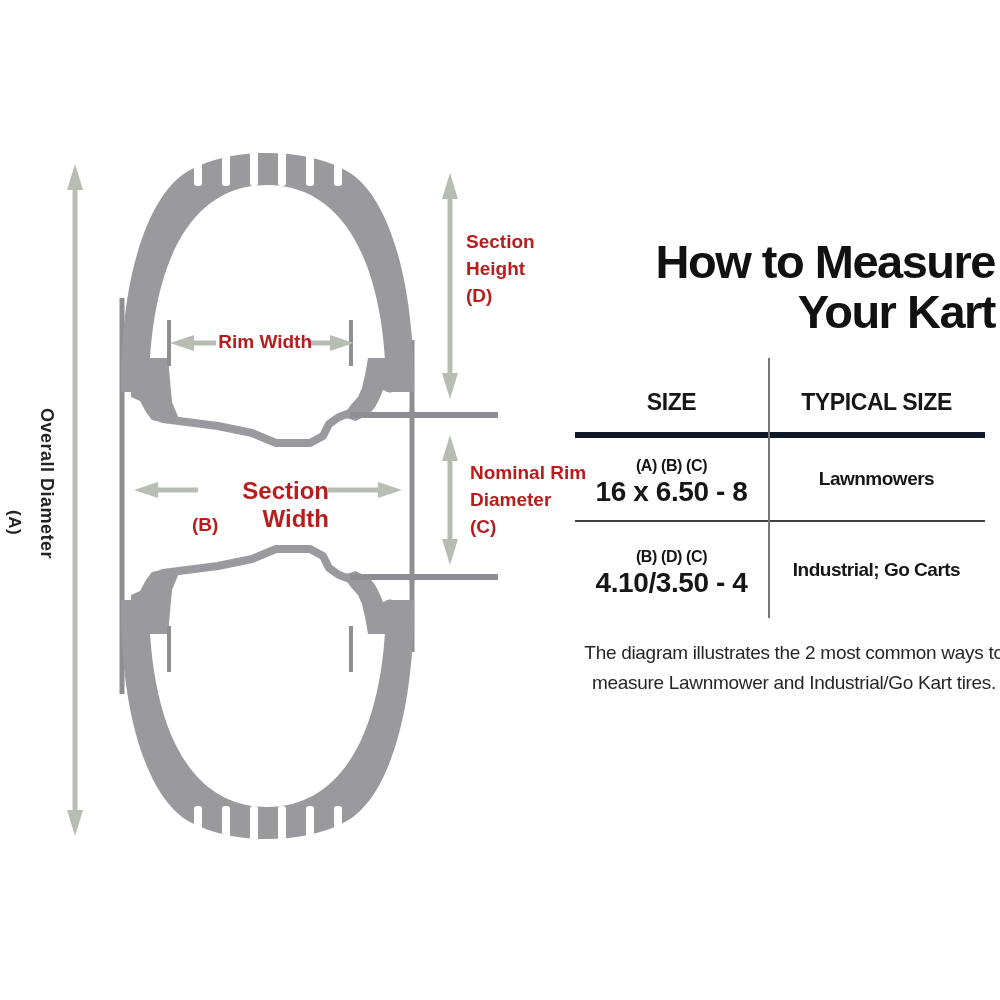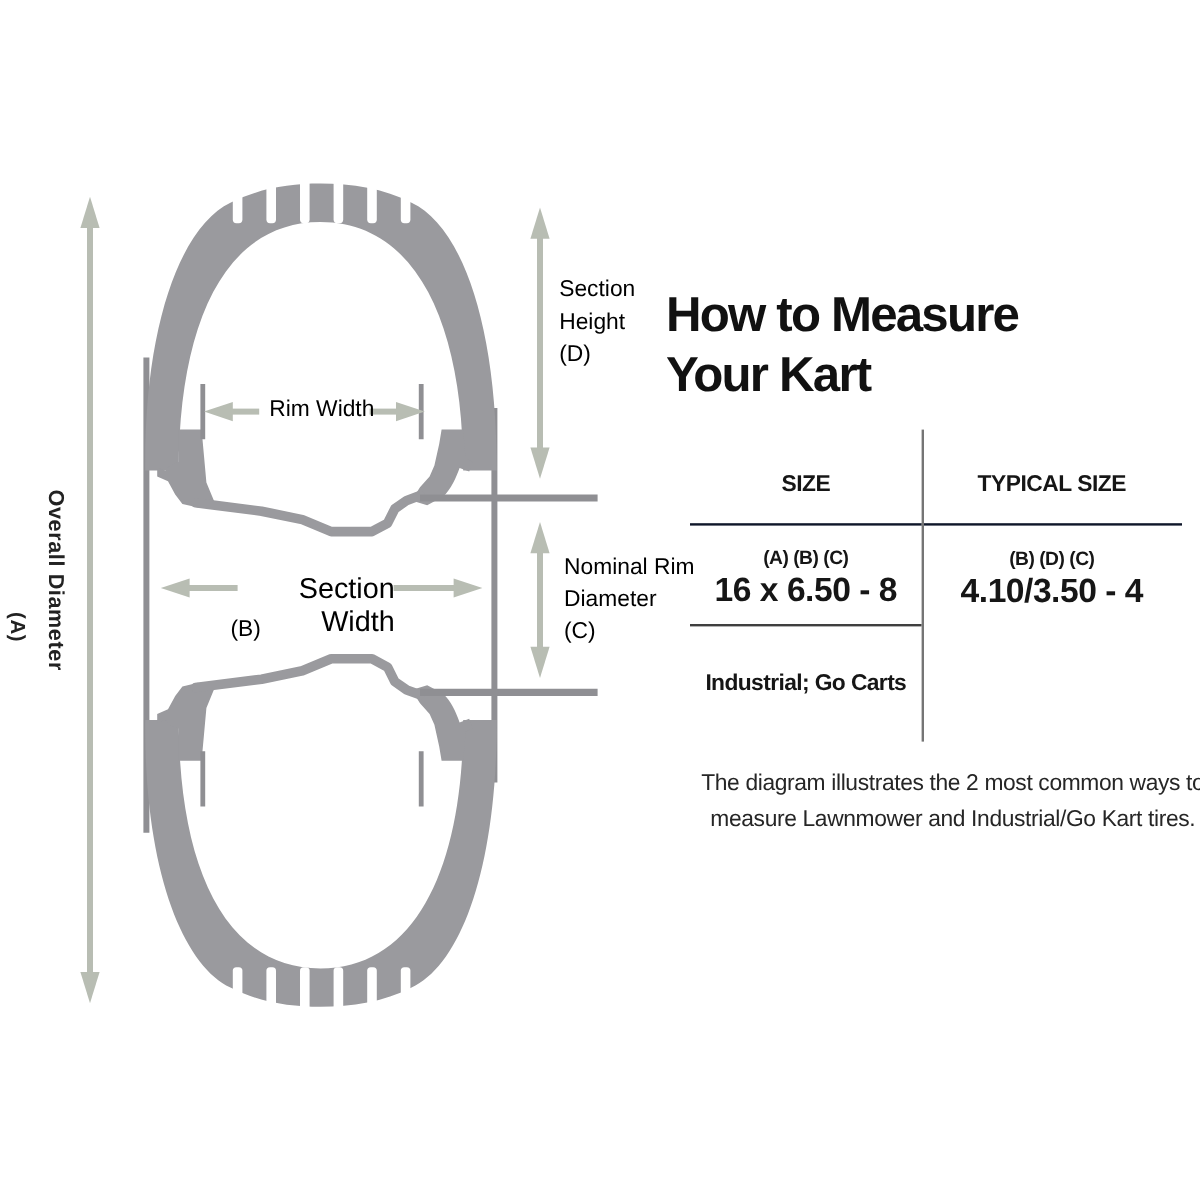--- a/index.html
+++ b/index.html
@@ -8,37 +8,37 @@
     font-family:"Liberation Sans", sans-serif;color:#1c1c1c;
   }
   .abs{position:absolute;}
 
   
   .vert-label{
     writing-mode:vertical-rl;
     font-weight:700;font-size:18px;letter-spacing:0.5px;color:#222;
     white-space:nowrap;
   }
-  .meas-label{font-weight:400;color:#000000;}
+  .meas-label{font-weight:700;color:#b91c1c;}
   .label-block div{line-height:27px;}
 
   
   .title{
-    left:555px;top:237px;width:440px;text-align:left;
-    font-size:41px;font-weight:700;letter-spacing:-1.5px;line-height:50px;color:#111;
+    left:555px;top:237px;width:440px;text-align:right;
+    font-size:47px;font-weight:700;letter-spacing:-1.5px;line-height:50px;color:#111;
   }
   .tire-table{
     left:575px;top:372px;width:410px;
     display:grid;grid-template-columns:193px 217px;grid-template-rows:66px 84px 96px;
   }
   .cell{
     display:flex;flex-direction:column;align-items:center;justify-content:center;
     font-weight:700;color:#161616;letter-spacing:-0.4px;
   }
-  .cell.hdr{font-size:19px;border-bottom:2px solid #0f172a;}
+  .cell.hdr{font-size:23px;border-bottom:6px solid #0f172a;}
   .cell.r1{border-bottom:2px solid #3f3f3f;}
   .cell .keys{font-size:16px;line-height:26px;}
   .cell .sizeval{font-size:28px;line-height:26px;}
   .cell .typ{font-size:19px;letter-spacing:-0.5px;}
   .col-divider{
     position:absolute;left:193px;top:-14px;width:2px;height:260px;background:#757575;
   }
   .caption{
     left:568px;top:638px;width:452px;text-align:center;
     font-size:19px;line-height:30px;color:#262626;letter-spacing:-0.3px;
@@ -146,20 +146,23 @@
   <div class="abs tire-table">
     <div class="col-divider"></div>
 
     <div class="cell hdr">SIZE</div>
     <div class="cell hdr">TYPICAL SIZE</div>
 
     <div class="cell r1">
       <div class="keys">(A) (B) (C)</div>
       <div class="sizeval">16 x 6.50 - 8</div>
     </div>
+    <div class="cell r1">
+      <div class="typ">Lawnmowers</div>
+    </div>
 
     <div class="cell">
       <div class="keys">(B) (D) (C)</div>
       <div class="sizeval">4.10/3.50 - 4</div>
     </div>
     <div class="cell">
       <div class="typ">Industrial; Go Carts</div>
     </div>
   </div>
 

